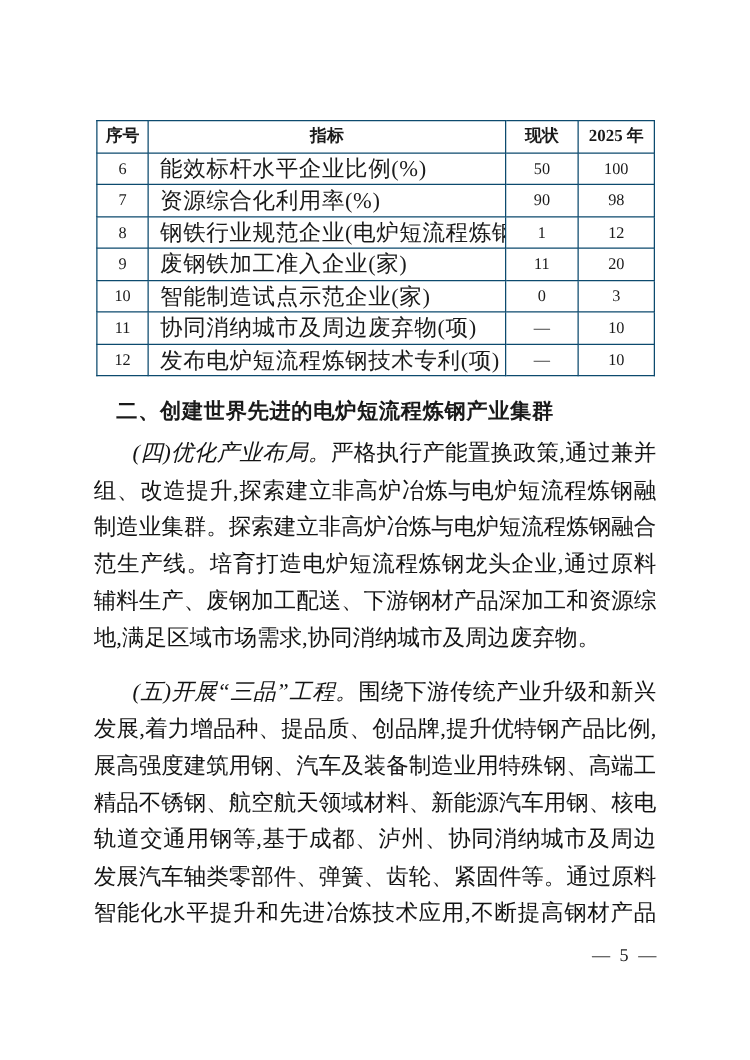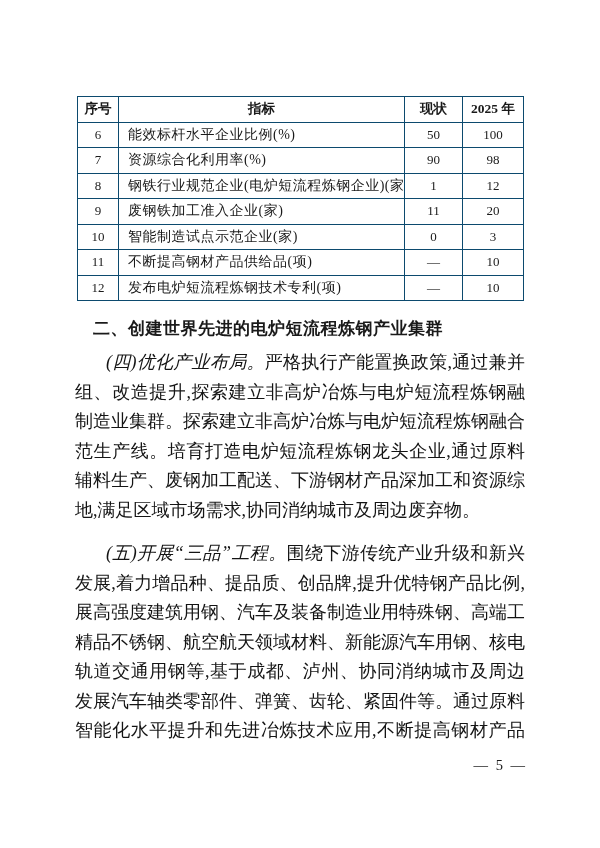--- a/index.html
+++ b/index.html
@@ -25,21 +25,21 @@
     vertical-align:middle;
     white-space:nowrap;
     overflow:hidden;
     font-family:"Liberation Serif","DejaVu Serif",serif;
   }
   table.ind th{font-weight:bold;font-size:13.5px;}
   table.ind col.c-no{width:41px;}
   table.ind col.c-ind{width:286px;}
   table.ind col.c-cur{width:58px;}
   table.ind col.c-tar{width:61px;}
-  table.ind td.ind-cell{text-align:left;padding-left:9px;font-size:14px;letter-spacing:0.5px;}
+  table.ind td.ind-cell{text-align:left;padding-left:9px;font-size:18px;letter-spacing:0.5px;}
   
   .sec-heading{
     position:absolute;left:60px;top:317px;width:450px;
     margin:0;
     font-family:"Liberation Sans","DejaVu Sans",sans-serif;
     font-weight:bold;
     font-size:17px;line-height:24px;
     text-indent:33px;
     letter-spacing:0.5px;
   }
@@ -104,21 +104,21 @@
         <td>20</td>
       </tr>
       <tr>
         <td>10</td>
         <td class="ind-cell">智能制造试点示范企业(家)</td>
         <td>0</td>
         <td>3</td>
       </tr>
       <tr>
         <td>11</td>
-        <td class="ind-cell">不断提高钢材产品供给品(项)</td>
+        <td class="ind-cell">协同消纳城市及周边废弃物(项)</td>
         <td>—</td>
         <td>10</td>
       </tr>
       <tr>
         <td>12</td>
         <td class="ind-cell">发布电炉短流程炼钢技术专利(项)</td>
         <td>—</td>
         <td>10</td>
       </tr>
     </tbody>

